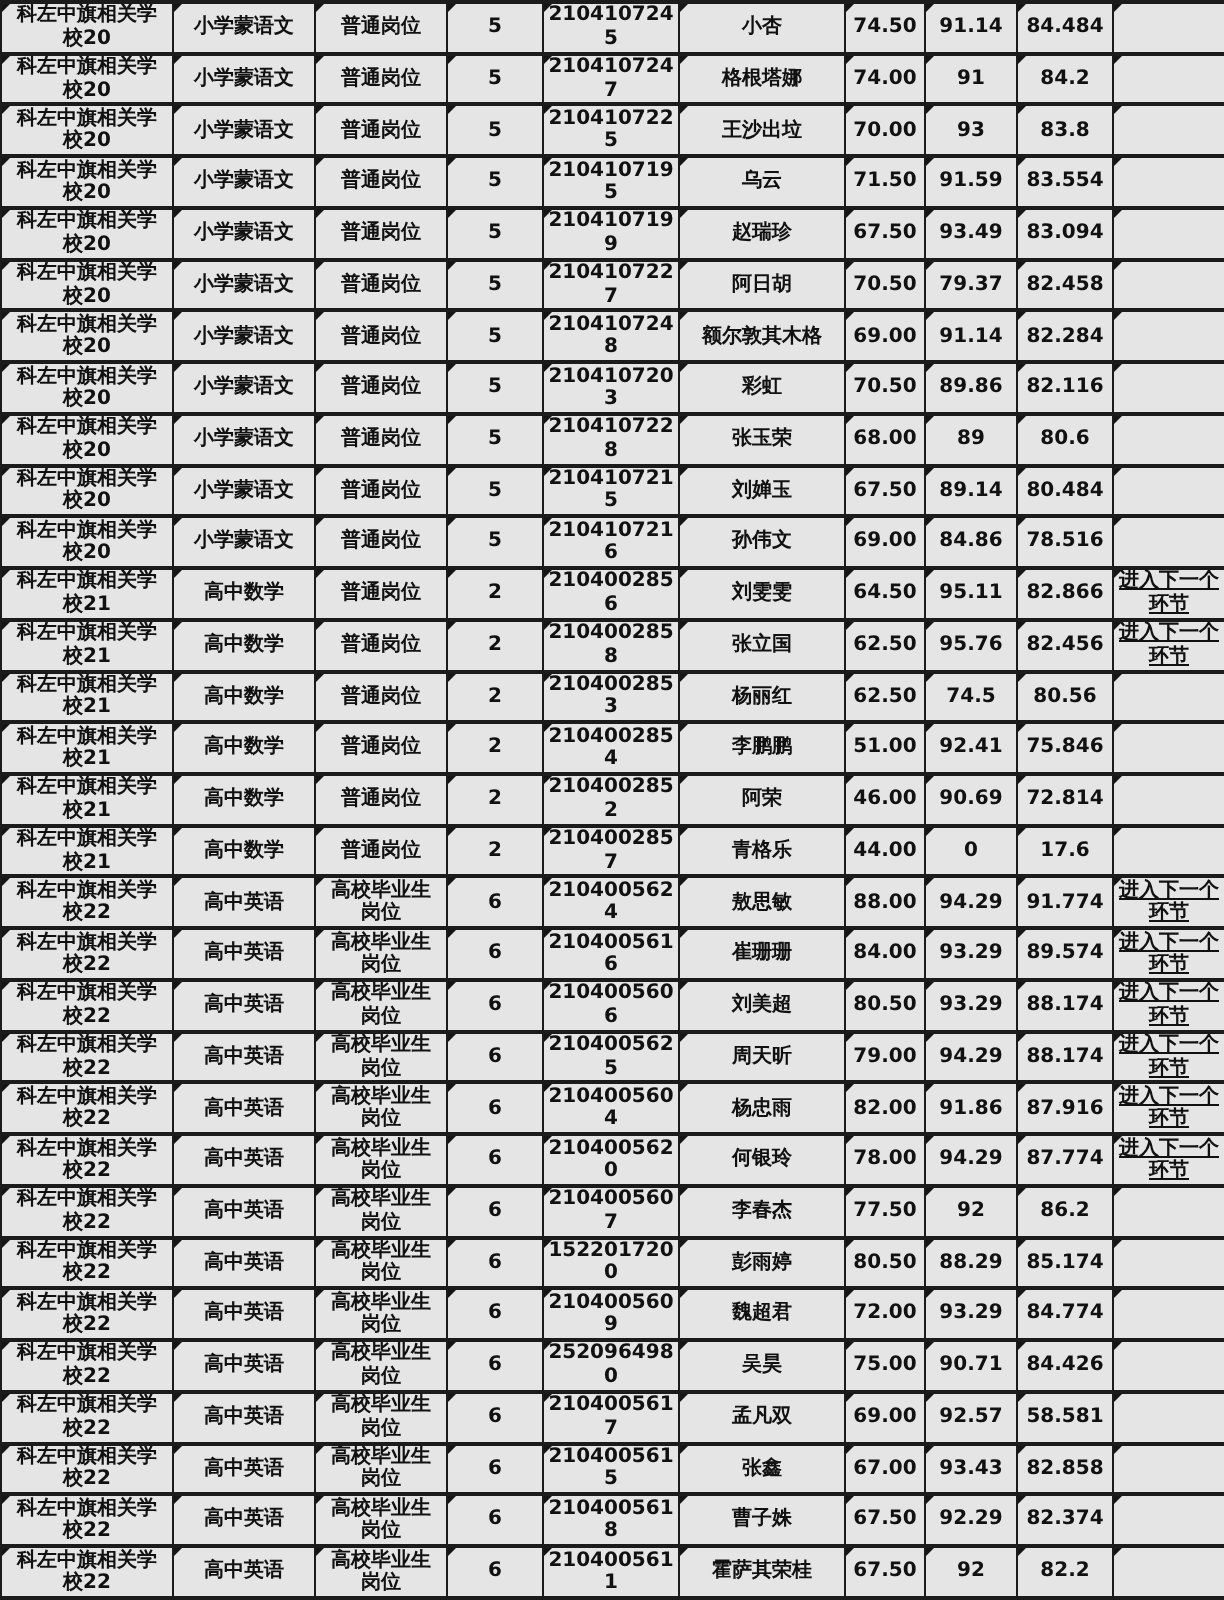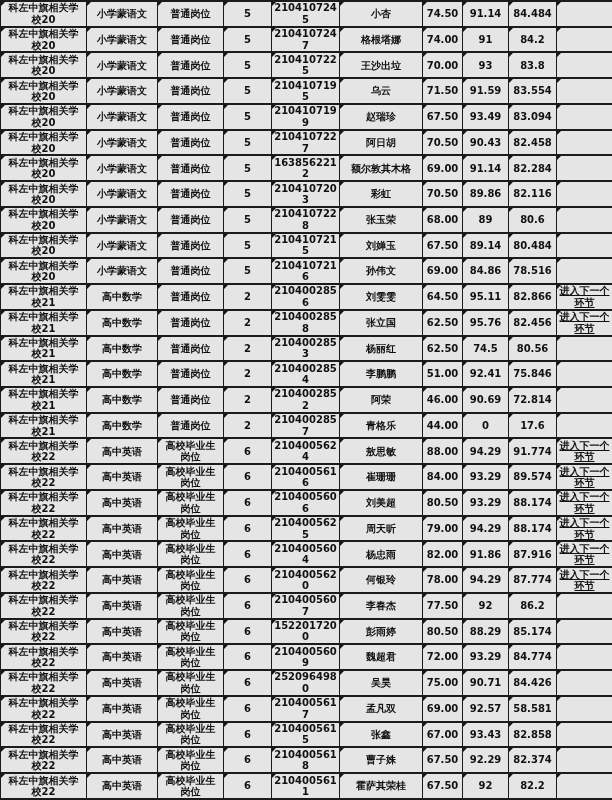--- a/index.html
+++ b/index.html
@@ -122,30 +122,30 @@
         <td class="cell"><span class="inner wrap-result"></span></td>
       </tr>
       <tr>
         <td class="cell"><span class="inner wrap-school">科左中旗相关学校20</span></td>
         <td class="cell"><span class="inner">小学蒙语文</span></td>
         <td class="cell"><span class="inner wrap-position">普通岗位</span></td>
         <td class="cell"><span class="inner">5</span></td>
         <td class="cell"><span class="inner">2104107227</span></td>
         <td class="cell"><span class="inner">阿日胡</span></td>
         <td class="cell"><span class="inner">70.50</span></td>
-        <td class="cell"><span class="inner">90.43</span></td>
+        <td class="cell"><span class="inner">79.37</span></td>
         <td class="cell"><span class="inner">82.458</span></td>
         <td class="cell"><span class="inner wrap-result"></span></td>
       </tr>
       <tr>
         <td class="cell"><span class="inner wrap-school">科左中旗相关学校20</span></td>
         <td class="cell"><span class="inner">小学蒙语文</span></td>
         <td class="cell"><span class="inner wrap-position">普通岗位</span></td>
         <td class="cell"><span class="inner">5</span></td>
-        <td class="cell"><span class="inner">1638562212</span></td>
+        <td class="cell"><span class="inner">2104107248</span></td>
         <td class="cell"><span class="inner">额尔敦其木格</span></td>
         <td class="cell"><span class="inner">69.00</span></td>
         <td class="cell"><span class="inner">91.14</span></td>
         <td class="cell"><span class="inner">82.284</span></td>
         <td class="cell"><span class="inner wrap-result"></span></td>
       </tr>
       <tr>
         <td class="cell"><span class="inner wrap-school">科左中旗相关学校20</span></td>
         <td class="cell"><span class="inner">小学蒙语文</span></td>
         <td class="cell"><span class="inner wrap-position">普通岗位</span></td>

